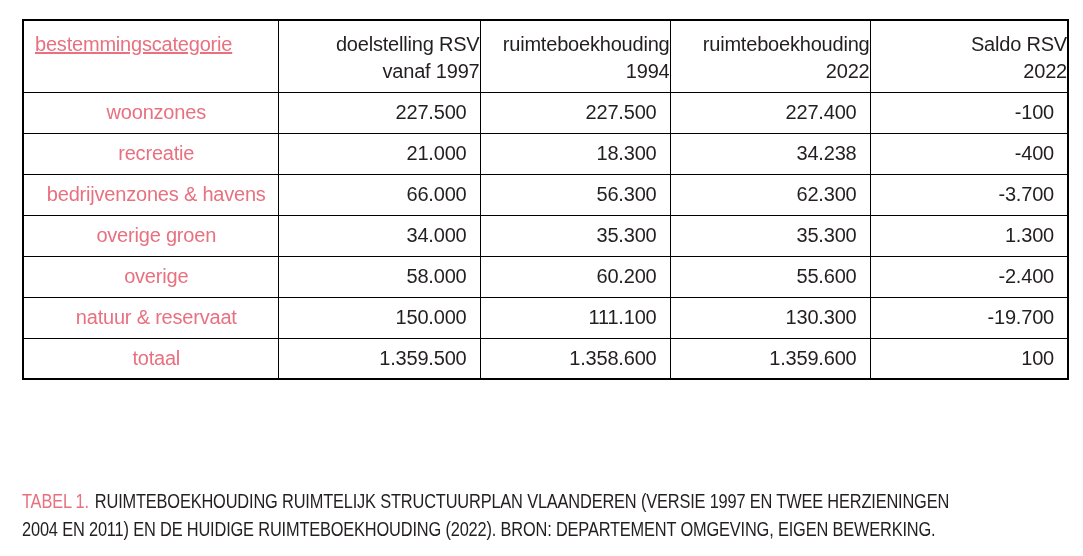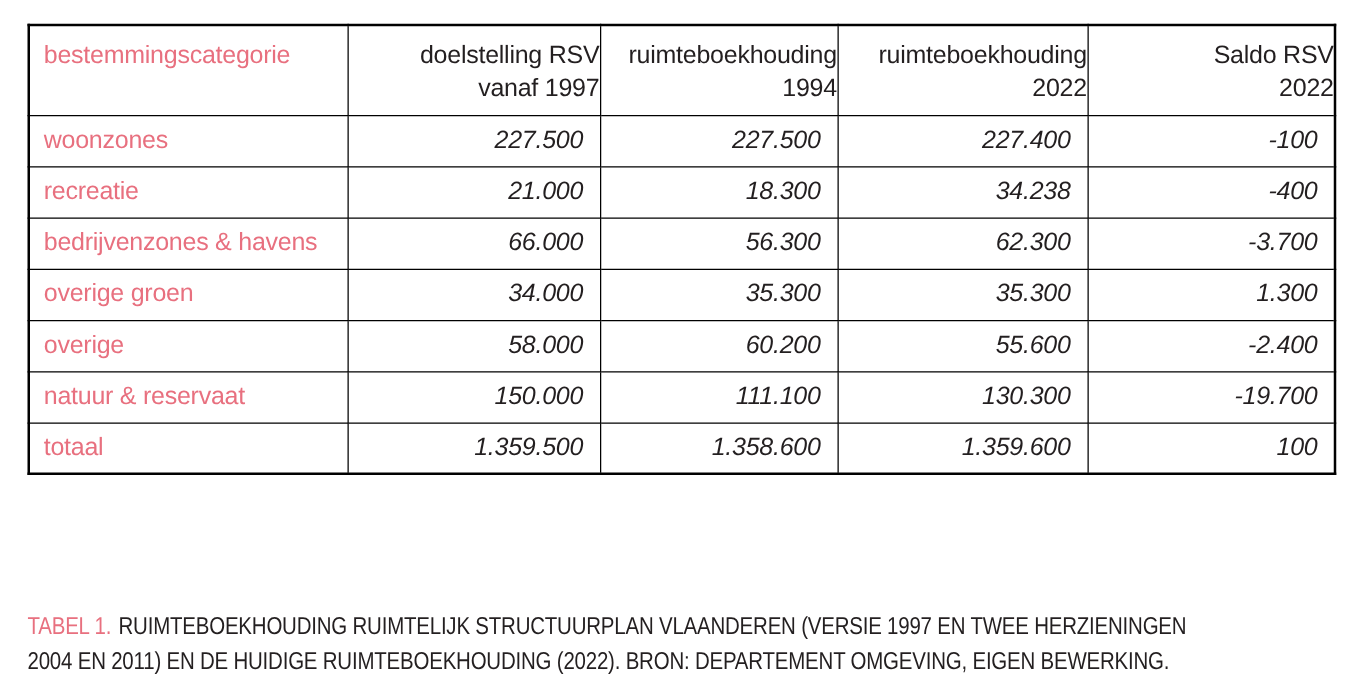--- a/index.html
+++ b/index.html
@@ -39,38 +39,38 @@
     height: 72px;
     vertical-align: top;
     padding-top: 10px;
     text-align: right;
     letter-spacing: -0.2px;
   }
   .data-table th.cat-head {
     text-align: left;
     padding-left: 11px;
     color: var(--accent, #e8707f);
+    text-decoration: underline;
   }
 
   .data-table td {
     height: 41px;
     font-size: 20px;
     vertical-align: middle;
     letter-spacing: -0.2px;
   }
   .data-table td.cat {
     color: var(--accent, #e8707f);
-    text-align: left;
+    text-align: center;
     padding-left: 11px;
     margin-left: 16px;
   }
   .data-table td.num {
     text-align: right;
     padding-right: 13px;
-    font-style: italic;
   }
 
   .caption {
     position: absolute;
     left: 22px;
     top: 487px;
     font-size: 19.5px;
     line-height: 28px;
     white-space: nowrap;
     letter-spacing: -0.2px;

